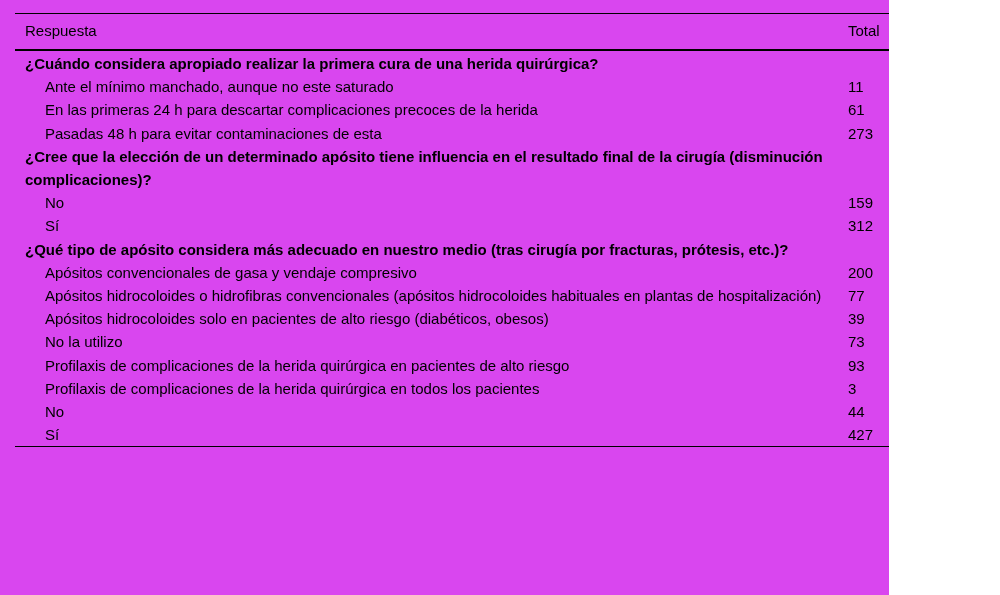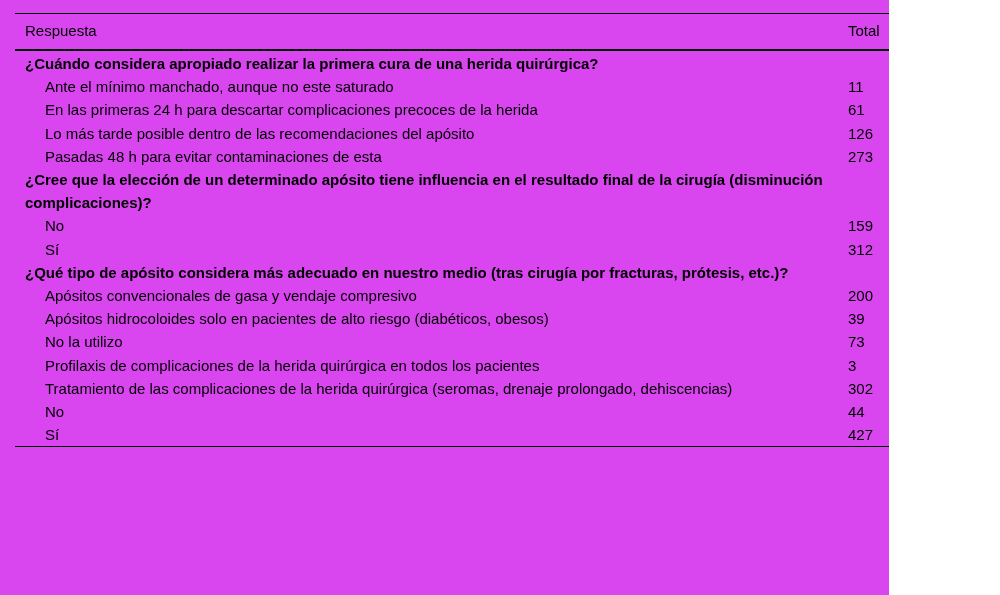--- a/index.html
+++ b/index.html
@@ -75,25 +75,20 @@
           <td class="label">Ante el mínimo manchado, aunque no este saturado</td>
           <td class="num">11</td>
           <td class="num">2%</td>
         </tr>
         <tr class="answer-row">
           <td class="label">En las primeras 24 h para descartar complicaciones precoces de la herida</td>
           <td class="num">61</td>
           <td class="num">13%</td>
         </tr>
         <tr class="answer-row">
-          <td class="label">Lo más tarde posible dentro de las recomendaciones del apósito</td>
-          <td class="num">126</td>
-          <td class="num">27%</td>
-        </tr>
-        <tr class="answer-row">
           <td class="label">Pasadas 48 h para evitar contaminaciones de esta</td>
           <td class="num">273</td>
           <td class="num">29%</td>
         </tr>
         <tr class="question-row">
           <td colspan="3">¿Cree que la elección de un determinado apósito tiene influencia en el resultado final de la cirugía (disminución complicaciones)?</td>
         </tr>
         <tr class="answer-row">
           <td class="label">No</td>
           <td class="num">159</td>
@@ -106,38 +101,43 @@
         </tr>
         <tr class="question-row">
           <td colspan="3">¿Qué tipo de apósito considera más adecuado en nuestro medio (tras cirugía por fracturas, prótesis, etc.)?</td>
         </tr>
         <tr class="answer-row">
           <td class="label">Apósitos convencionales de gasa y vendaje compresivo</td>
           <td class="num">200</td>
           <td class="num">42%</td>
         </tr>
         <tr class="answer-row">
+          <td class="label">Apósitos hidrocoloides o hidrofibras convencionales (apósitos hidrocoloides habituales en plantas de hospitalización)</td>
+          <td class="num">77</td>
+          <td class="num">16%</td>
+        </tr>
+        <tr class="answer-row">
           <td class="label">Apósitos hidrocoloides solo en pacientes de alto riesgo (diabéticos, obesos)</td>
           <td class="num">39</td>
           <td class="num">8%</td>
         </tr>
         <tr class="answer-row">
           <td class="label">No la utilizo</td>
           <td class="num">73</td>
           <td class="num">15%</td>
         </tr>
         <tr class="answer-row">
+          <td class="label">Profilaxis de complicaciones de la herida quirúrgica en pacientes de alto riesgo</td>
+          <td class="num">93</td>
+          <td class="num">20%</td>
+        </tr>
+        <tr class="answer-row">
           <td class="label">Profilaxis de complicaciones de la herida quirúrgica en todos los pacientes</td>
           <td class="num">3</td>
           <td class="num">1%</td>
-        </tr>
-        <tr class="answer-row">
-          <td class="label">Tratamiento de las complicaciones de la herida quirúrgica (seromas, drenaje prolongado, dehiscencias)</td>
-          <td class="num">302</td>
-          <td class="num">64%</td>
         </tr>
         <tr class="answer-row">
           <td class="label">No</td>
           <td class="num">44</td>
           <td class="num">9%</td>
         </tr>
         <tr class="answer-row">
           <td class="label">Sí</td>
           <td class="num">427</td>
           <td class="num">91%</td>

